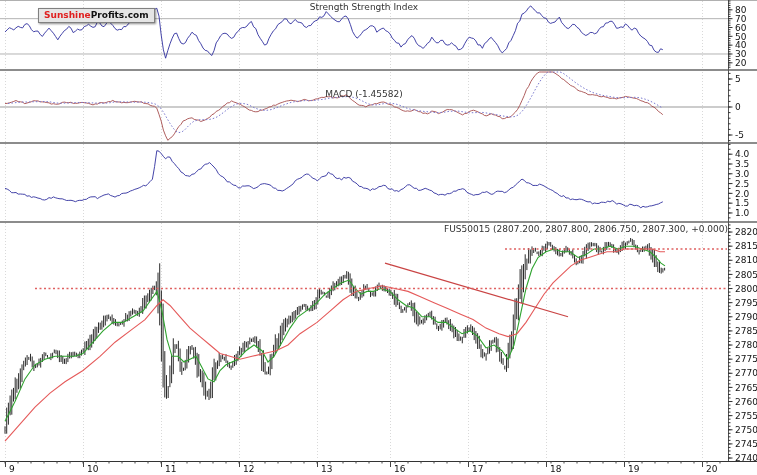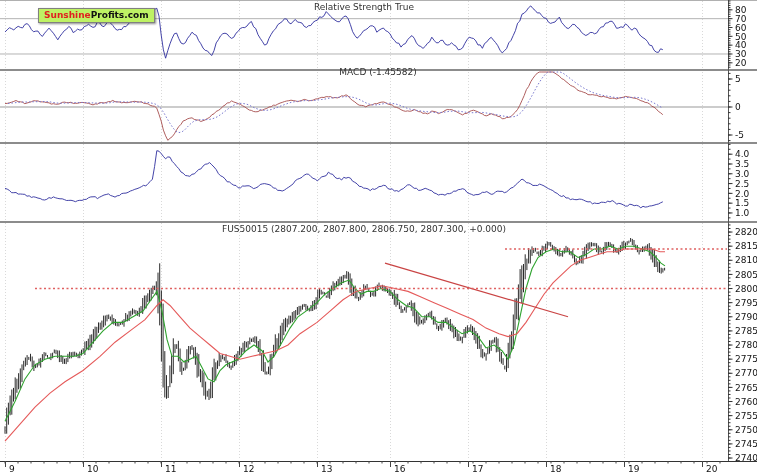--- a/index.html
+++ b/index.html
@@ -2,22 +2,22 @@
 <html><head>
 <meta charset="utf-8">
 <style>
   html,body{margin:0;padding:0;background:#fff;}
   .chart{position:relative;width:757px;height:475px;background:#ffffff;overflow:hidden;
          font-family:"DejaVu Sans",sans-serif;}
   svg{position:absolute;left:0;top:0;}
   svg text{font-family:"DejaVu Sans",sans-serif;font-size:9px;fill:#111;}
   .ptitle{position:absolute;left:0;width:728px;text-align:center;font-size:9px;color:#333;
           pointer-events:none;white-space:nowrap;}
-  .t-rsi{top:2px;} .t-macd{top:67px;margin-left:14px;} .t-atr{top:145px;} .t-price{top:224px;}
-  .logo{position:absolute;left:38px;top:8px;background:#bef264;border:1px solid #808080;
+  .t-rsi{top:2px;} .t-macd{top:89px;} .t-atr{top:145px;} .t-price{top:224px;text-align:right;}
+  .logo{position:absolute;left:38px;top:8px;background:#e5e5e5;border:1px solid #808080;
         box-shadow:1px 1px 2px rgba(0,0,0,.45);padding:0 5px;font-size:9px;font-weight:bold;
         line-height:13px;color:#111;}
   .logo .red{color:#e02020;}
 </style>
 </head>
 <body>
 
 <div class="chart">
   <svg id="cv" width="757" height="475" viewBox="0 0 757 475">
       <line x1="5.5" y1="1" x2="5.5" y2="69" stroke="#D9D9D9" stroke-width="1" stroke-dasharray="1,2"></line>
@@ -734,17 +734,17 @@
       <text x="394" y="471.5">16</text>
       <line x1="468.5" y1="461" x2="468.5" y2="467" stroke="#444" stroke-width="1"></line>
       <text x="472" y="471.5">17</text>
       <line x1="546.5" y1="461" x2="546.5" y2="467" stroke="#444" stroke-width="1"></line>
       <text x="550" y="471.5">18</text>
       <line x1="624.5" y1="461" x2="624.5" y2="467" stroke="#444" stroke-width="1"></line>
       <text x="628" y="471.5">19</text>
       <line x1="702.5" y1="461" x2="702.5" y2="467" stroke="#444" stroke-width="1"></line>
       <text x="706" y="471.5">20</text>
     </svg>
-  <div class="ptitle t-rsi">Relative Strength True</div>
+  <div class="ptitle t-rsi">Strength Strength Index</div>
   <div class="ptitle t-macd">MACD (-1.45582)</div>
   <div class="ptitle t-price">FUS50015 (2807.200, 2807.800, 2806.750, 2807.300, +0.000)</div>
   <div class="logo"><span class="red">Sunshine</span><span>Profits.com</span></div>
 </div>
 
 </body></html>

